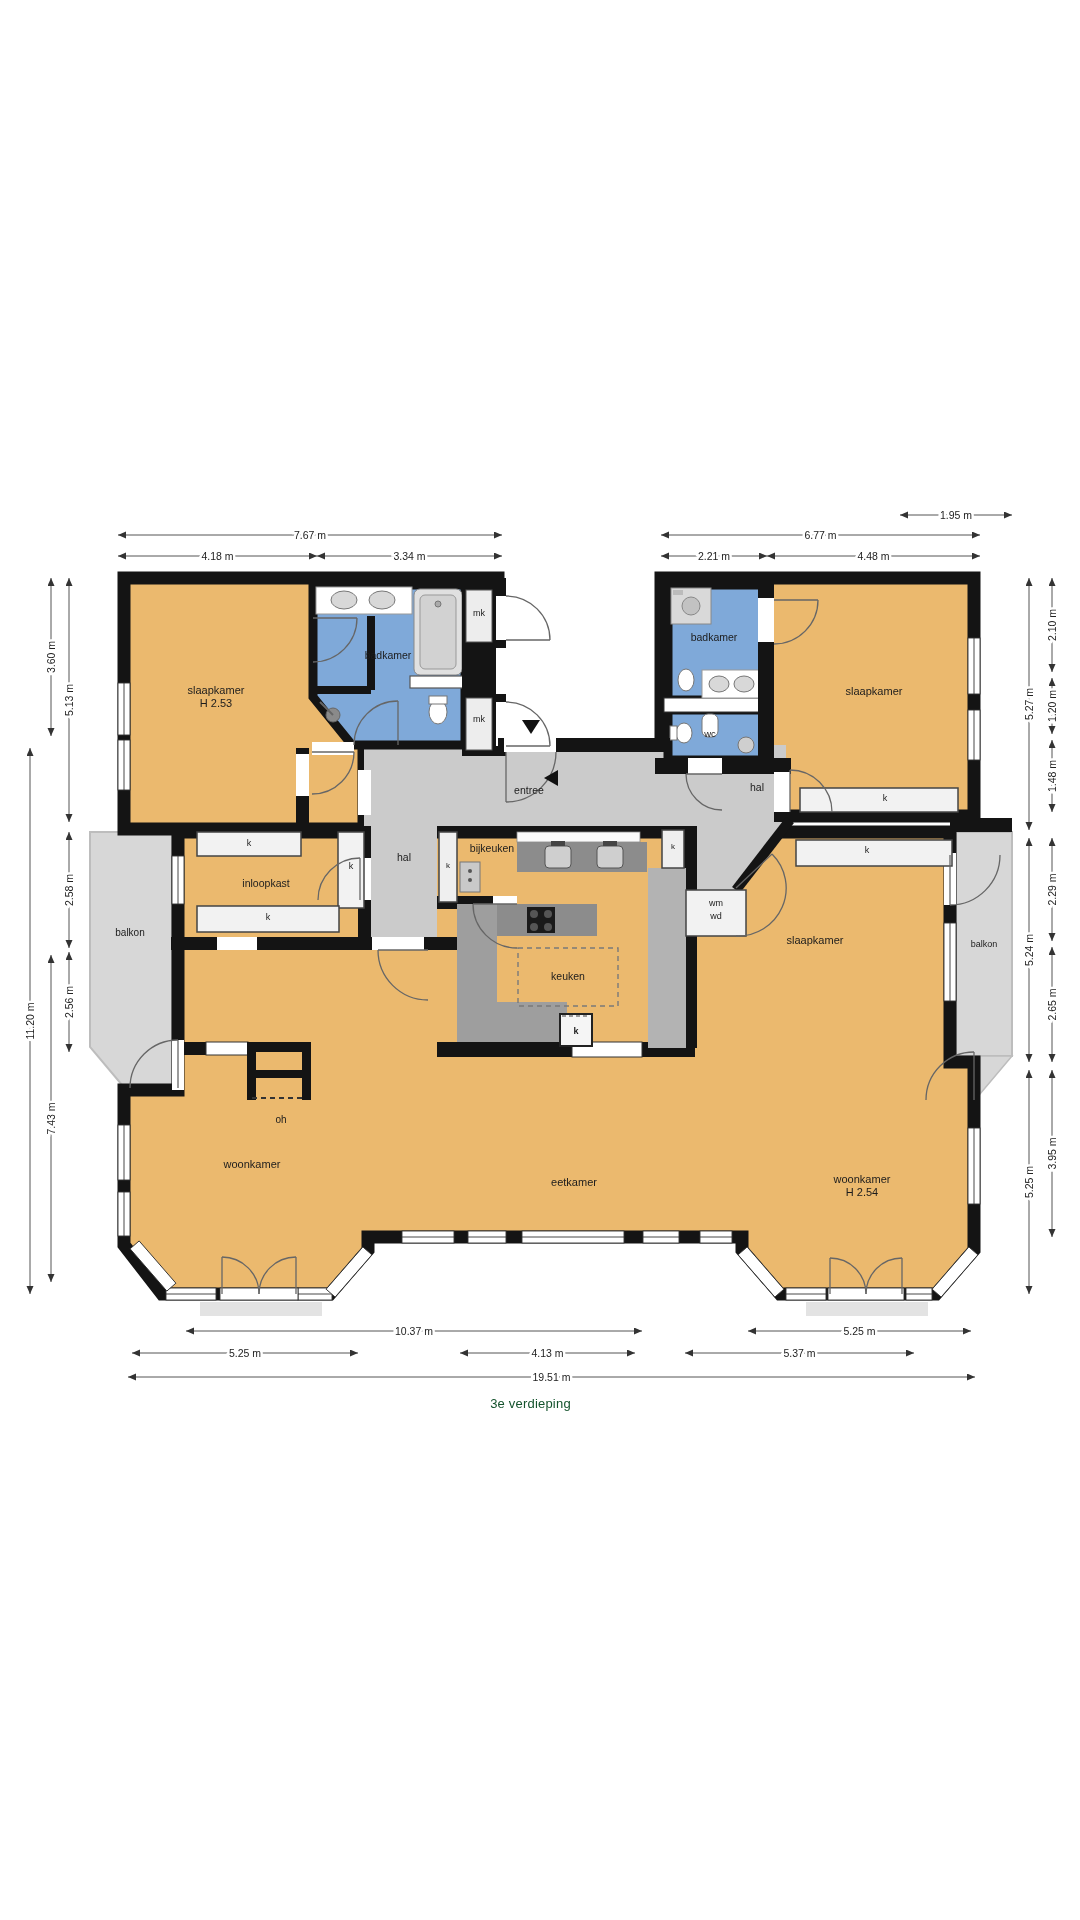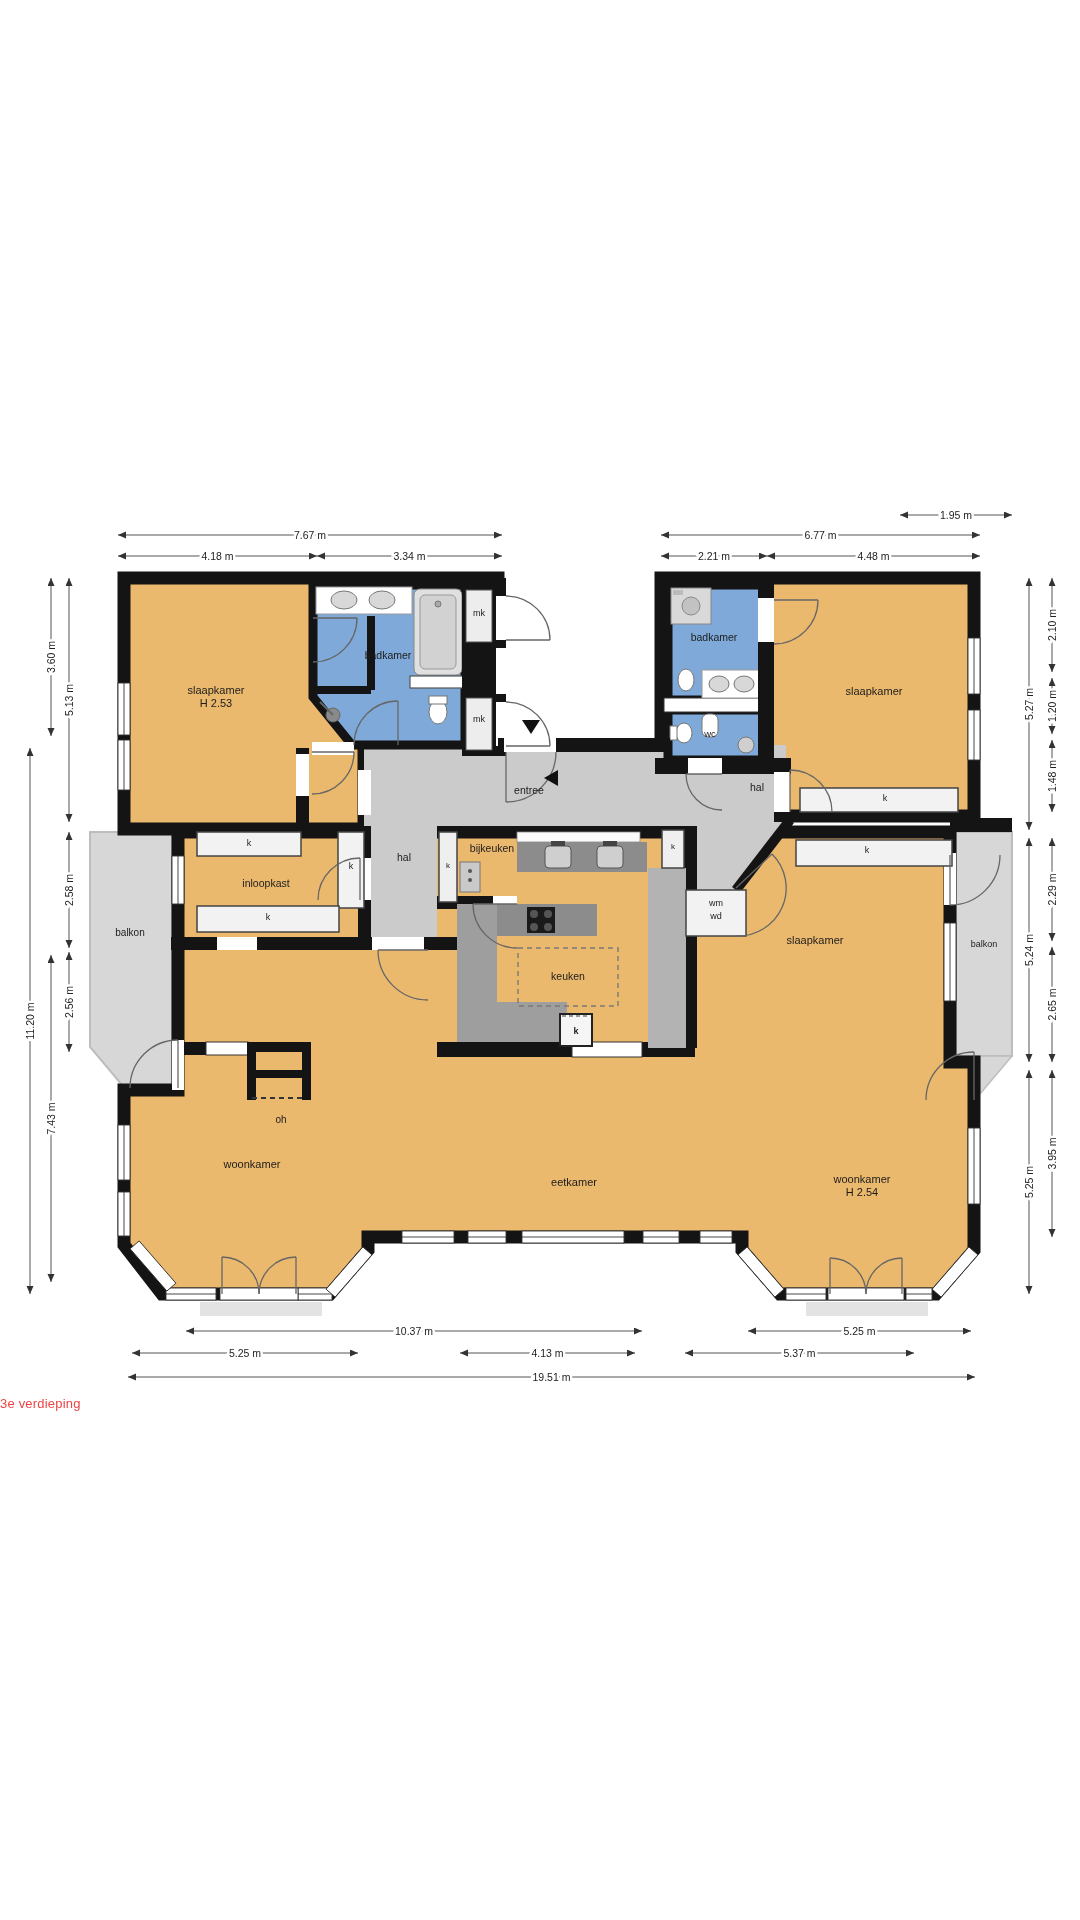--- a/index.html
+++ b/index.html
@@ -2,22 +2,22 @@
 <html><head>
 <meta charset="utf-8">
 <style>
   html,body{margin:0;padding:0;background:#ffffff;}
   #page{position:relative;width:1080px;height:1920px;background:#ffffff;overflow:hidden;
         font-family:"Liberation Sans", sans-serif;}
   svg{position:absolute;left:0;top:0;}
   .room-label{fill:#1c1c1c;}
   .dim-label{fill:#222;paint-order:stroke;stroke:#ffffff;stroke-width:5px;font-size:10.5px;}
   .dim-line{stroke:#555;stroke-width:1;}
-  #caption{position:absolute;left:0;top:1396px;width:1061px;text-align:left;
-           font-size:13px;color:#ef4444;letter-spacing:.2px;}
+  #caption{position:absolute;left:0;top:1396px;width:1061px;text-align:center;
+           font-size:13px;color:#14532d;letter-spacing:.2px;}
 </style>
 </head>
 <body>
 
 <div id="page">
 <svg id="plan" width="1080" height="1920" viewBox="0 0 1080 1920">
   <defs>
     <marker id="arr" markerWidth="9" markerHeight="8" refX="8" refY="3.5" orient="auto-start-reverse">
       <path d="M0,0 L8,3.5 L0,7 Z" fill="#333"></path>
     </marker>

